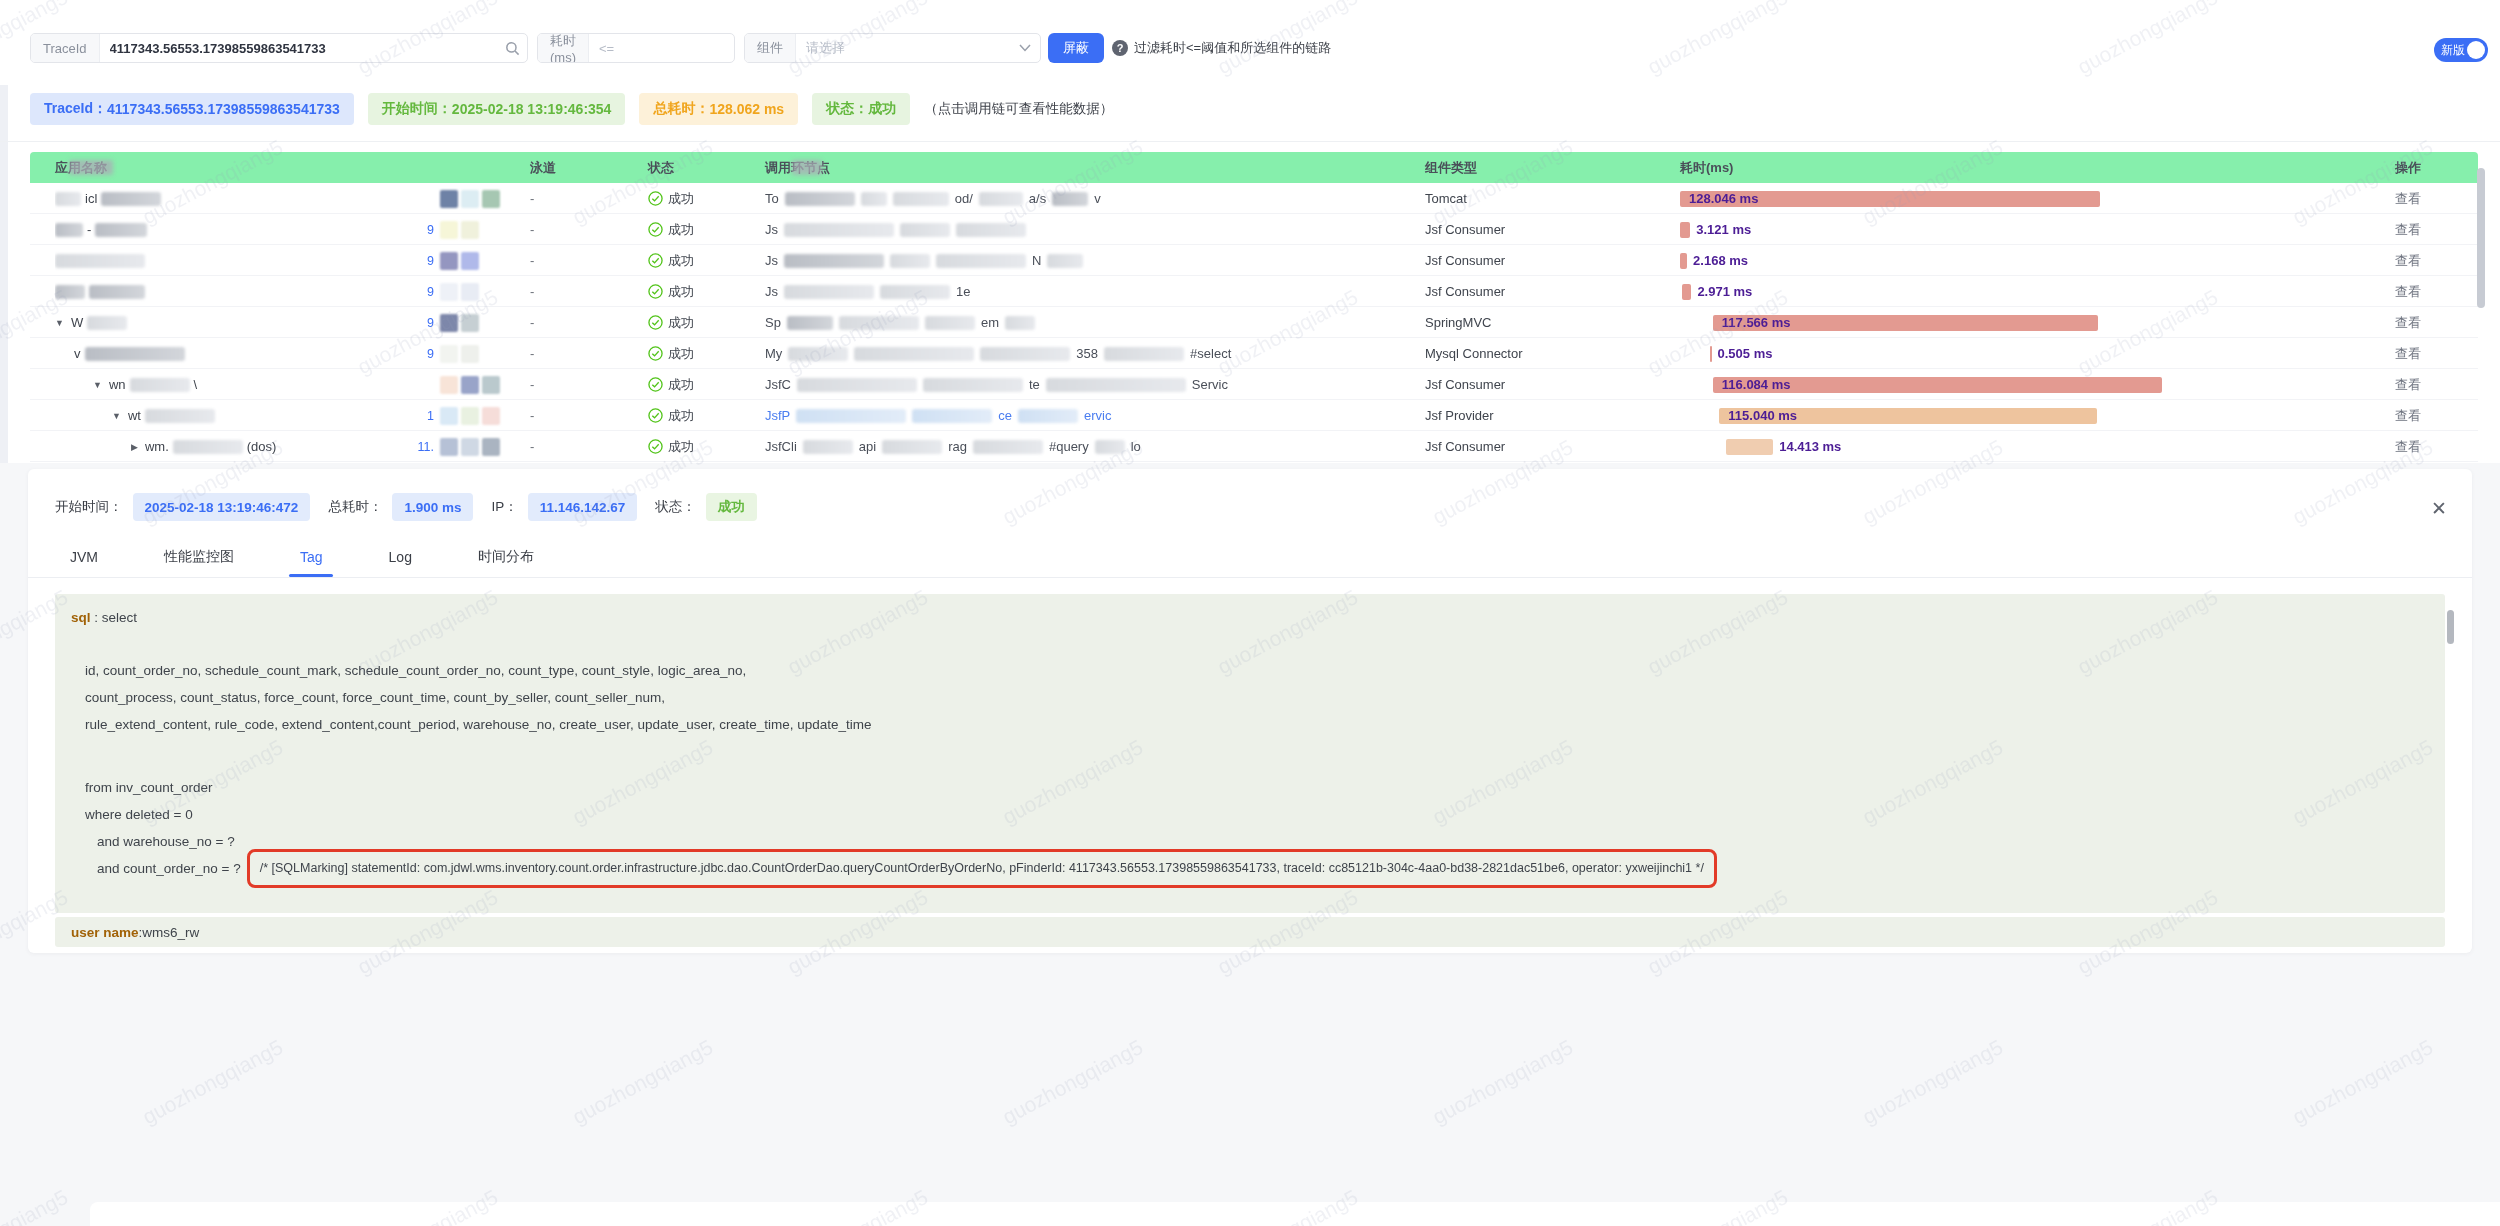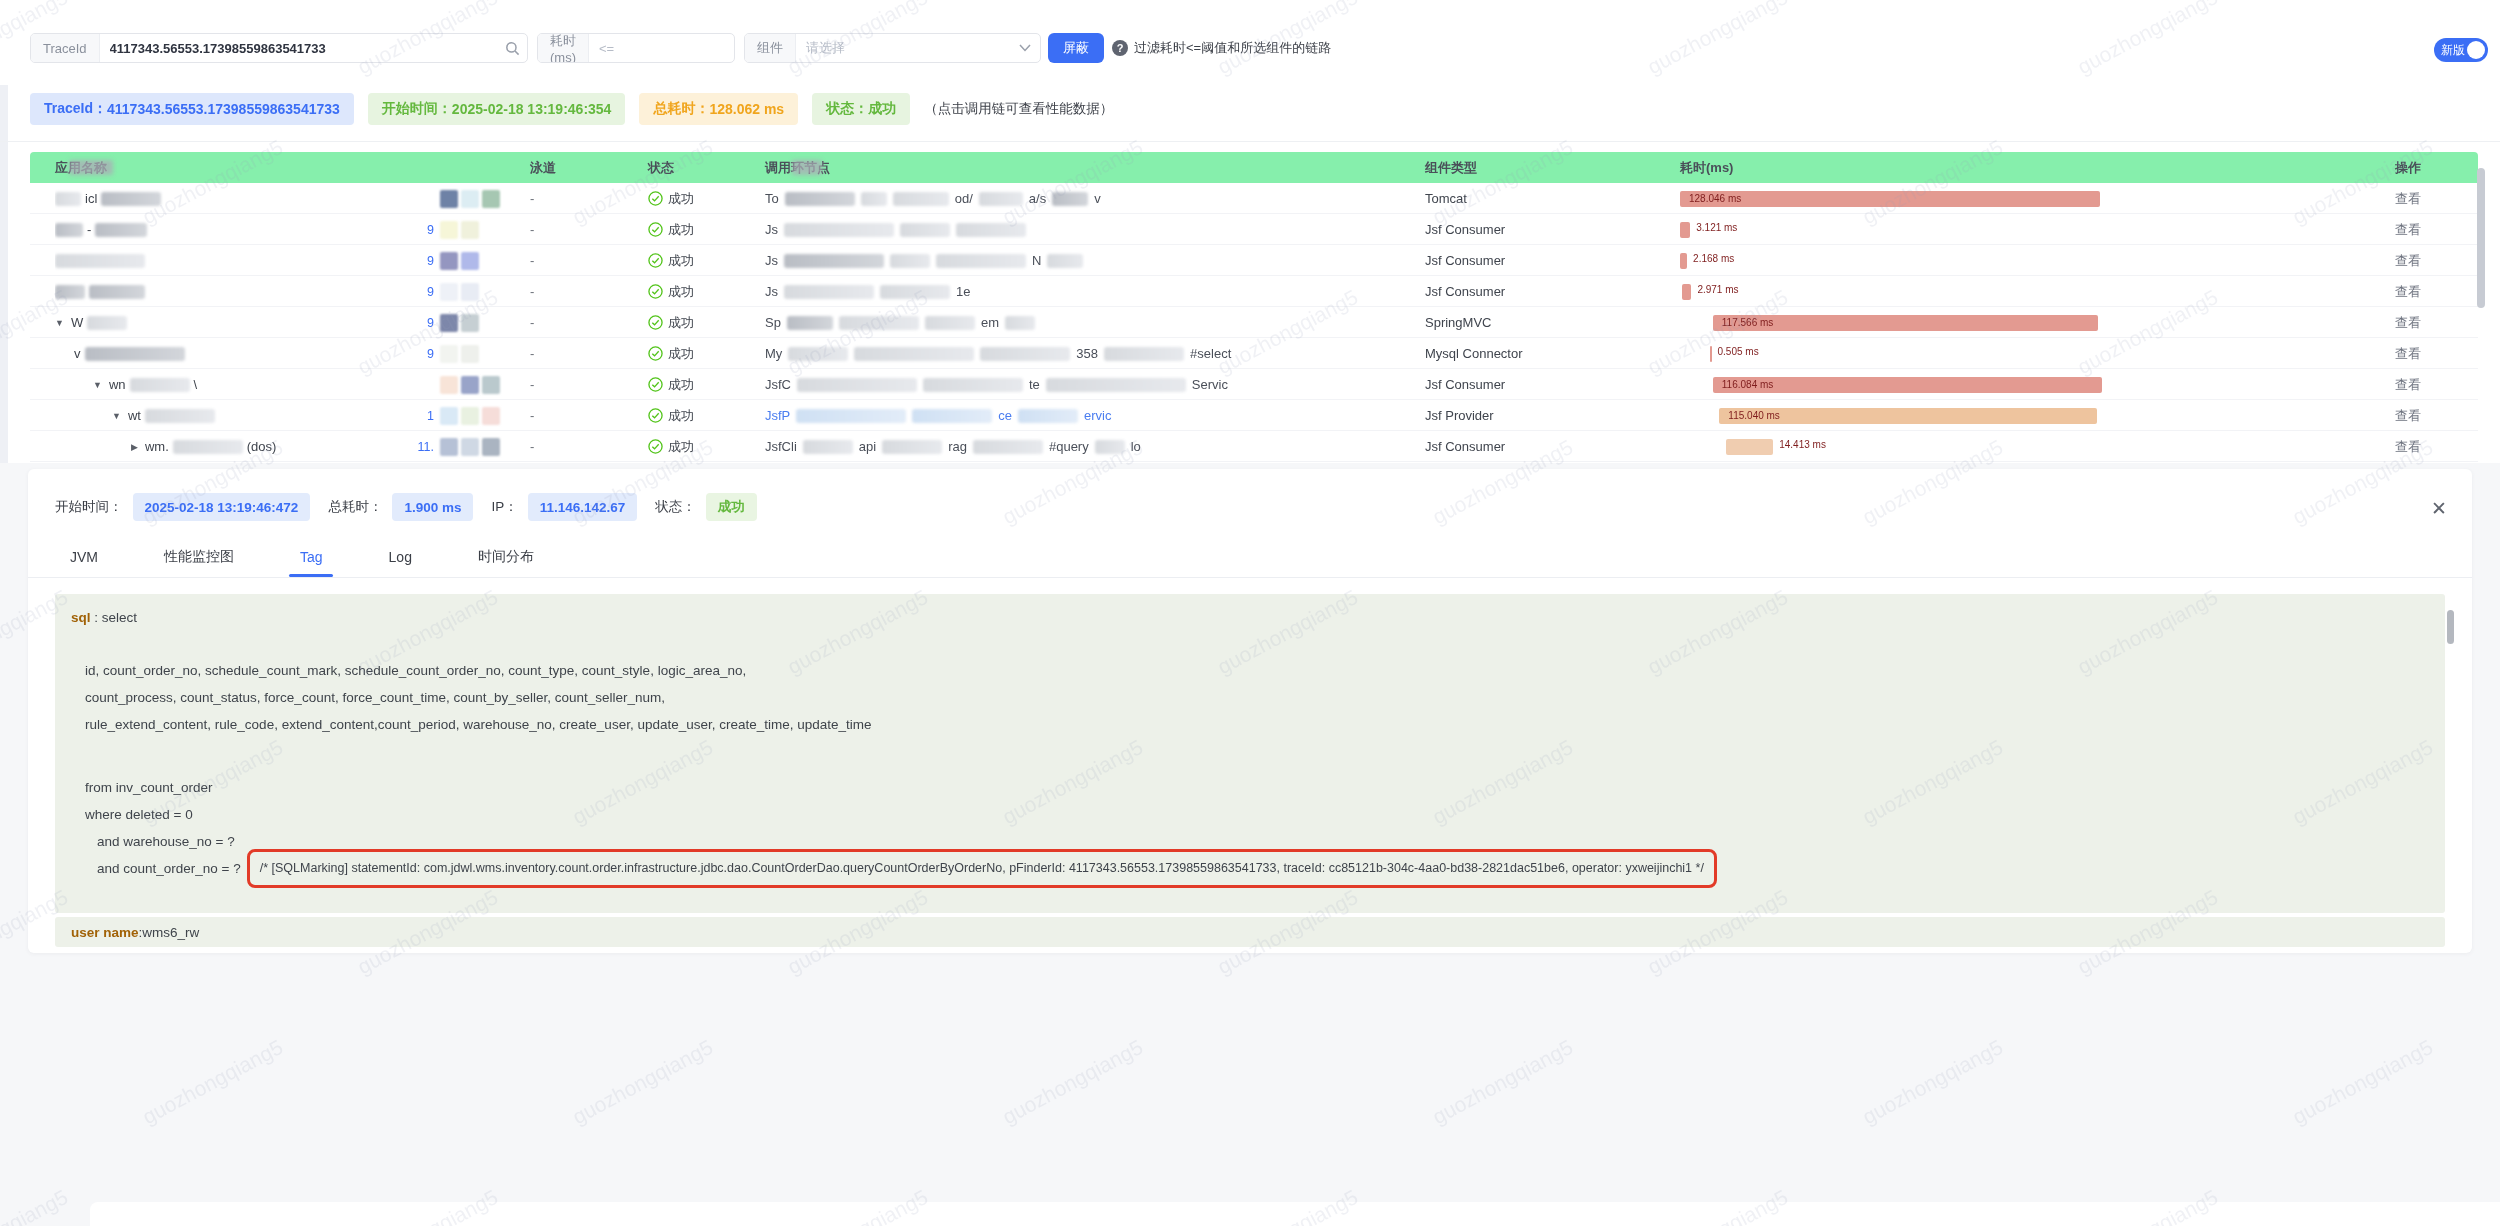--- a/index.html
+++ b/index.html
@@ -52,21 +52,21 @@
   .c-cost { left:1650px; width:450px; }
   .c-act  { left:2365px; width:60px; color:#6f7480; }
   .mask { height:14px; border-radius:3px; background:linear-gradient(90deg,#d7dade,#e7e9ed); filter:blur(1.6px); flex:none; }
   .mask.d { background:linear-gradient(90deg,#b9bdc4,#d3d6db); }
   .mask.b { background:linear-gradient(90deg,#cfe0f3,#e2ecf8); }
   .blk { width:18px; height:18px; border-radius:2px; filter:blur(1.2px); flex:none; }
   .arrow { font-size:9px; color:#5a5f68; margin-right:3px; flex:none; }
   .okring { width:15px; height:15px; flex:none; }
   .bar-track { position:relative; width:430px; height:18px; }
   .bar { position:absolute; top:1px; height:16px; border-radius:2px; display:flex; align-items:center; }
-  .bar-label { font-size:10px; font-weight:normal; color:#7f1d1d; padding-left:9px; white-space:nowrap; }
+  .bar-label { font-size:13px; font-weight:bold; color:#4c1d95; padding-left:9px; white-space:nowrap; }
   .bar-label.outside { position:absolute; top:1px; padding-left:6px; }
   .link-blue { color:#4a7df0 !important; }
   .vscroll { position:absolute; left:2447px; top:16px; width:8px; height:140px; border-radius:4px; background:#c7cbd3; cursor:pointer; }
 
   .lower-bg { position:absolute; left:0; top:463px; width:2500px; height:763px; background:#f6f7f9; }
 
   
   .panel { position:absolute; left:28px; top:469px; width:2444px; height:484px; background:#fff; border-radius:6px; box-shadow:0 1px 4px rgba(60,70,90,.06); }
   .p-summary { position:absolute; left:27px; top:24px; display:flex; align-items:center; gap:10px; font-size:13.5px; color:#3b3f47; }
   .p-badge { height:28px; display:flex; align-items:center; padding:0 12px; border-radius:4px; font-size:13.5px; font-weight:bold; }
@@ -429,21 +429,21 @@
             <span>JsfC</span>
             <span class="mask" style="width: 120px;"></span>
             <span class="mask" style="width: 100px;"></span>
             <span>te</span>
             <span class="mask" style="width: 140px;"></span>
             <span>Servic</span>
           </div>
           <div class="cell c-comp">Jsf Consumer</div>
           <div class="cell c-cost">
             <div class="bar-track">
-              <div class="bar" style="left: 32.8px; width: 389px; background: rgb(227, 154, 145);">
+              <div class="bar" style="left: 32.8px; width: 449px; background: rgb(227, 154, 145);">
                 <span class="bar-label">116.084 ms</span>
               </div>
             </div>
           </div>
           <div class="cell c-act">查看</div>
         </div>
         <div class="trow" style="top: 217px;">
           <div class="cell c-name" style="padding-left: 57px;">
             <span class="arrow">▼</span>
             <span>wt</span>

